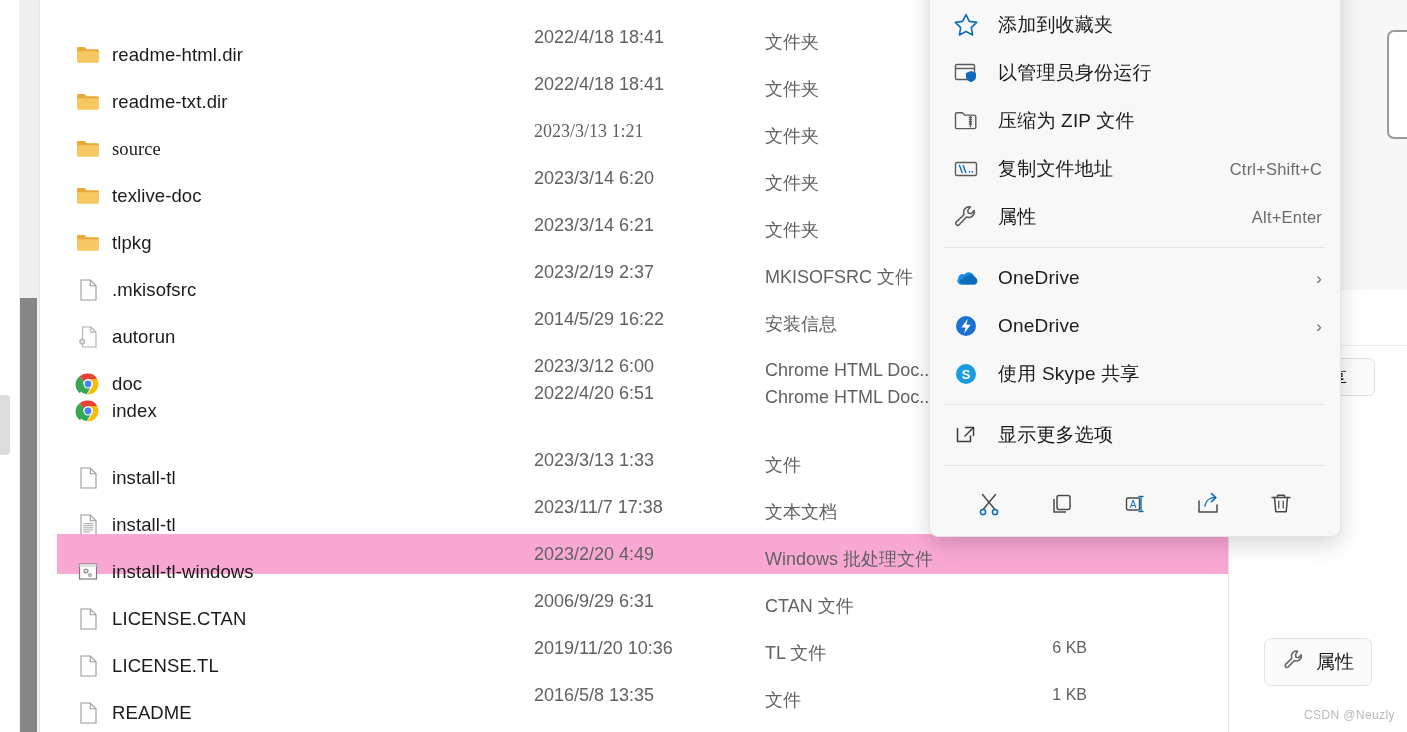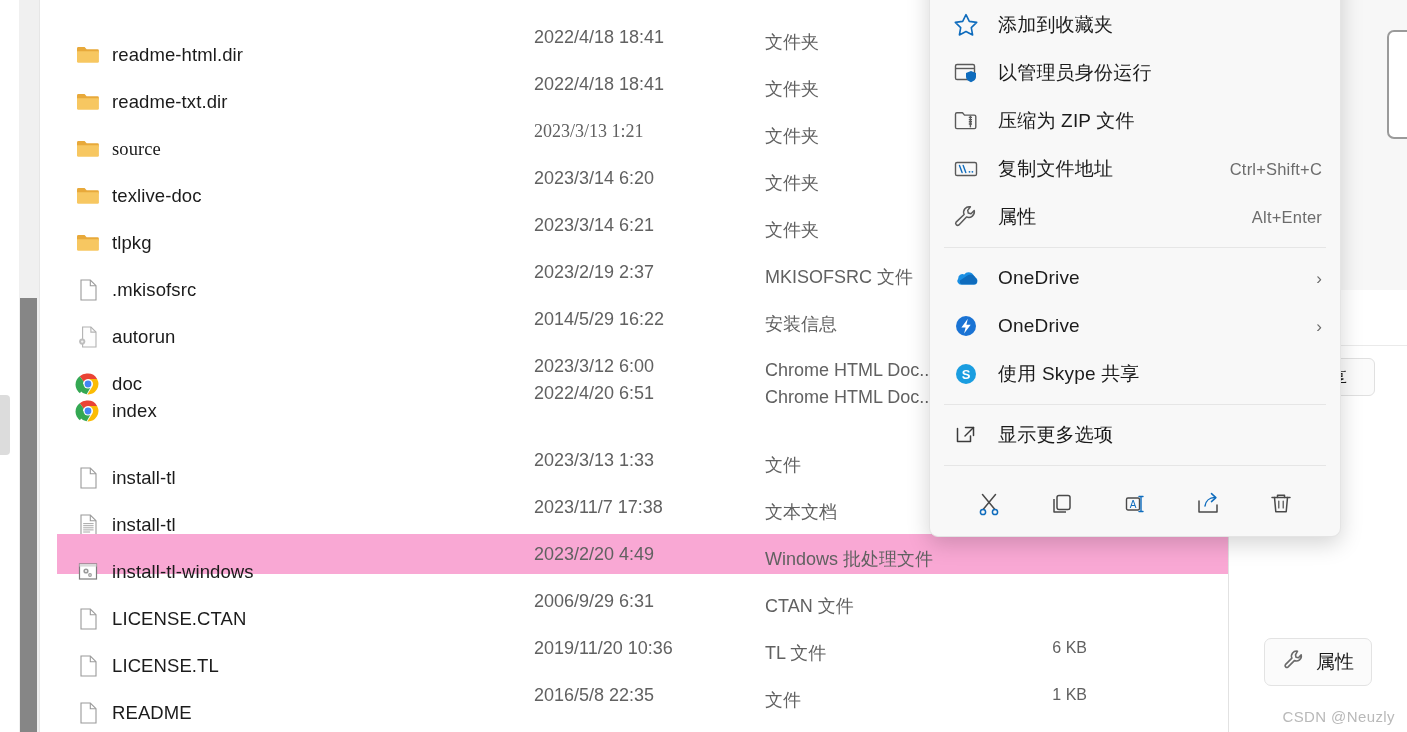--- a/index.html
+++ b/index.html
@@ -39,21 +39,21 @@
     position:absolute;left:6px;top:7px;font-size:19px;color:#1b1b1b;white-space:nowrap;
   }
   .bg-prop-btn{
     position:absolute;left:1264px;top:638px;width:106px;height:46px;
     background:#fbfbfb;border:1px solid #e3e3e3;border-radius:7px;
     display:flex;align-items:center;justify-content:center;gap:10px;
   }
   .bg-prop-btn .lbl{font-size:19px;color:#1b1b1b;}
   .watermark{
     position:absolute;right:12px;top:708px;
-    font-size:15px;color:#b9b9b9;letter-spacing:.4px;white-space:nowrap;
+    font-size:12px;color:#b9b9b9;letter-spacing:.4px;white-space:nowrap;
   }
 
   
   .gutter{position:absolute;left:0;top:0;width:40px;height:732px;background:#f0f0f0;}
   .gutter-white-edge{position:absolute;left:0;top:0;width:19px;height:732px;background:#ffffff;}
   .scroll-thumb{
     position:absolute;left:20px;top:298px;width:17px;height:434px;background:#868686;border-radius:0;
   }
   .gutter-tab{
     position:absolute;left:0;top:395px;width:10px;height:60px;background:#dcdcdc;border-radius:0 4px 4px 0;
@@ -373,21 +373,21 @@
       <div class="row" style="top: 675px;">
         <div class="cell-name">
           <span class="ico">
             <svg viewBox="0 0 26 26">
               <path d="M6 3h9.3L21 8.7V23H6z" fill="#ffffff" stroke="#9a9a9a" stroke-width="1.1"></path>
               <path d="M15.3 3v5.7H21" fill="none" stroke="#9a9a9a" stroke-width="1.1"></path>
             </svg>
           </span>
           <span class="nm">README</span>
         </div>
-        <div class="cell-date">2016/5/8 22:35</div>
+        <div class="cell-date">2016/5/8 13:35</div>
         <div class="cell-type">文件</div>
         <div class="cell-size">1 KB</div>
       </div>
     </div>
 
   <div class="ctxmenu">
     <div id="ctx-primary">
         <div class="mi"></div>
         <div class="mi">
           <span class="mico">

